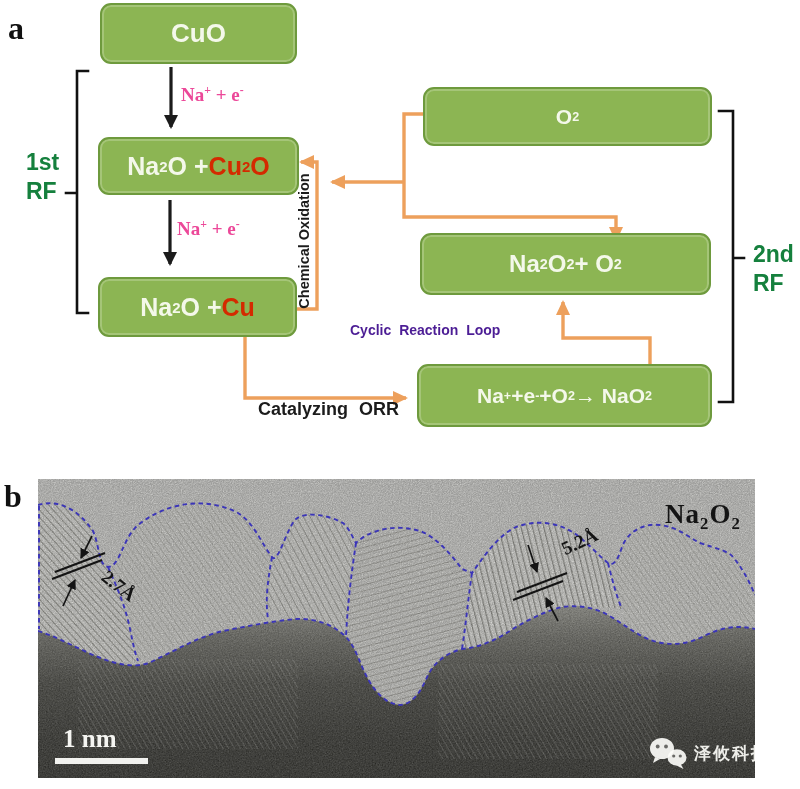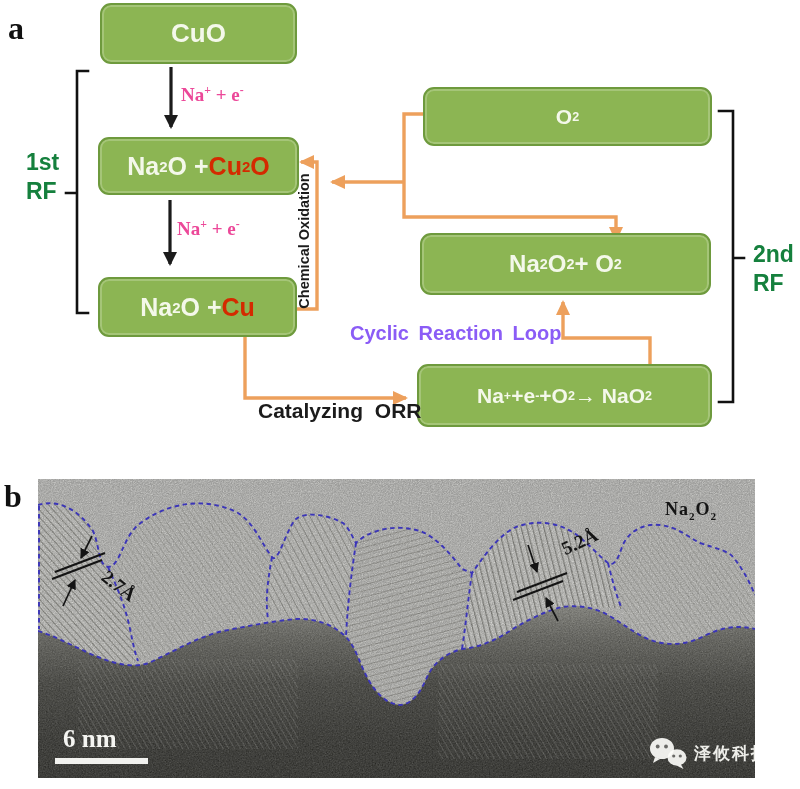--- a/index.html
+++ b/index.html
@@ -11,27 +11,27 @@
   .gbox{position:absolute;background:#8CB553;border:2.5px solid #6E9A3D;border-radius:11px;
         display:flex;align-items:center;justify-content:center;color:#F4F8EA;font-weight:bold;
         box-shadow:inset 0 0 0 2px rgba(255,255,255,0.22);white-space:nowrap;}
   .gbox sub{font-size:60%;vertical-align:-0.25em;}
   .gbox sup{font-size:60%;vertical-align:0.55em;}
   .blk{position:absolute;color:#1b1b1b;font-weight:bold;}
   .serifmath{position:absolute;font-family:"Liberation Serif",serif;font-weight:bold;
              color:#ec4899;font-size:19px;white-space:nowrap;}
   .serifmath sup{font-size:62%;}
   .rf{position:absolute;font-size:23px;font-weight:bold;color:#15803d;line-height:1.25;}
-  .orangetxt{position:absolute;color:#8b5cf6;font-weight:bold;font-size:20px;white-space:nowrap;}
+  .orangetxt{position:absolute;color:#4c1d95;font-weight:bold;font-size:14px;white-space:nowrap;}
   svg.overlay{position:absolute;left:0;top:0;pointer-events:none;}
   
   #tem{position:absolute;left:38px;top:479px;width:717px;height:299px;background:#d7d7d4;overflow:hidden;}
   .temtxt{position:absolute;font-family:"Liberation Serif",serif;font-weight:bold;color:#141414;white-space:nowrap;}
   .temtxt sub{font-size:62%;}
-  #na2o2-label{font-size:18px;letter-spacing:1px;font-family:Liberation Serif, serif;}
+  #na2o2-label{font-size:27px;letter-spacing:1px;font-family:Liberation Serif, serif;}
   .dspacing{font-size:19px;}
   #scale-label{font-size:25px;color:#f5f5f2;}
   #scale-bar{position:absolute;left:17px;top:279px;width:93px;height:6px;background:#f2f2ef;}
   #watermark{position:absolute;left:610px;top:257px;display:flex;align-items:center;gap:6px;}
   #watermark-text{color:rgba(252,252,248,0.93);font-size:17px;font-weight:bold;letter-spacing:2px;
                   font-family:"Liberation Sans",sans-serif;white-space:nowrap;}
 </style>
 </head>
 <body>
 
@@ -108,21 +108,21 @@
   </div>
   <div class="rf" style="left:753px;top:220px;margin-top:20px;">
     <div>2nd</div>
     <div>RF</div>
   </div>
   <div class="serifmath" style="left:181px;top:84px;"><span>Na</span><sup>+</sup><span> + e</span><sup>-</sup></div>
   <div class="serifmath" style="left:177px;top:218px;"><span>Na</span><sup>+</sup><span> + e</span><sup>-</sup></div>
   <div class="blk" style="left:224px;top:233px;width:160px;text-align:center;font-size:14.5px;
        transform:rotate(-90deg);">Chemical Oxidation</div>
   <div class="orangetxt" style="left:350px;top:322px;word-spacing:4px;">Cyclic Reaction Loop</div>
-  <div class="blk" style="left:258px;top:399px;font-size:21px;word-spacing:6px;">Catalyzing ORR</div>
+  <div class="blk" style="left:258px;top:399px;font-size:18px;word-spacing:6px;">Catalyzing ORR</div>
 
   <div class="panel-label" style="left:4px;top:478px;">b</div>
 
   <div id="tem">
     <svg width="717" height="299" viewBox="0 0 717 299">
       <defs>
         <filter id="grainN" x="0" y="0" width="100%" height="100%">
           <feTurbulence type="fractalNoise" baseFrequency="0.9" numOctaves="2" stitchTiles="stitch"></feTurbulence>
           <feColorMatrix type="matrix" values="0 0 0 0 0  0 0 0 0 0  0 0 0 0 0  0.7 0.7 0.7 0 -0.25"></feColorMatrix>
         </filter>
@@ -203,21 +203,21 @@
         <path d="M475,121 L525,102" stroke-width="2.2"></path>
         <path d="M490,66 L499,93" stroke-width="1.7" fill="none" marker-end="url(#mB)"></path>
         <path d="M520,142 L508,119" stroke-width="1.7" fill="none" marker-end="url(#mB)"></path>
       </g>
     </svg>
 
     
     <div class="temtxt" id="na2o2-label" style="left:627px;top:20px;"><span>Na</span><sub>2</sub><span>O</span><sub>2</sub></div>
     <div class="temtxt dspacing" style="left:62px;top:96px;transform:rotate(38deg);">2.7Å</div>
     <div class="temtxt dspacing" style="left:523px;top:52px;transform:rotate(-25deg);">5.2Å</div>
-    <div class="temtxt" id="scale-label" style="left:25px;top:246px;">6 nm</div>
+    <div class="temtxt" id="scale-label" style="left:25px;top:246px;">1 nm</div>
     <div id="scale-bar"></div>
 
     <div id="watermark">
       <svg width="40" height="34" viewBox="0 0 40 34">
         <ellipse cx="14" cy="12.5" rx="12" ry="10.5" fill="rgba(252,252,248,0.92)"></ellipse>
         <path d="M7,21 L5,27 L12,23 Z" fill="rgba(252,252,248,0.92)"></path>
         <circle cx="9.7" cy="10.5" r="1.9" fill="rgba(60,60,58,0.75)"></circle>
         <circle cx="18" cy="10.5" r="1.9" fill="rgba(60,60,58,0.75)"></circle>
         <ellipse cx="29" cy="21.5" rx="9.5" ry="8.3" fill="rgba(252,252,248,0.92)"></ellipse>
         <path d="M33,28.5 L35.5,33 L28.5,29.5 Z" fill="rgba(252,252,248,0.92)"></path>

